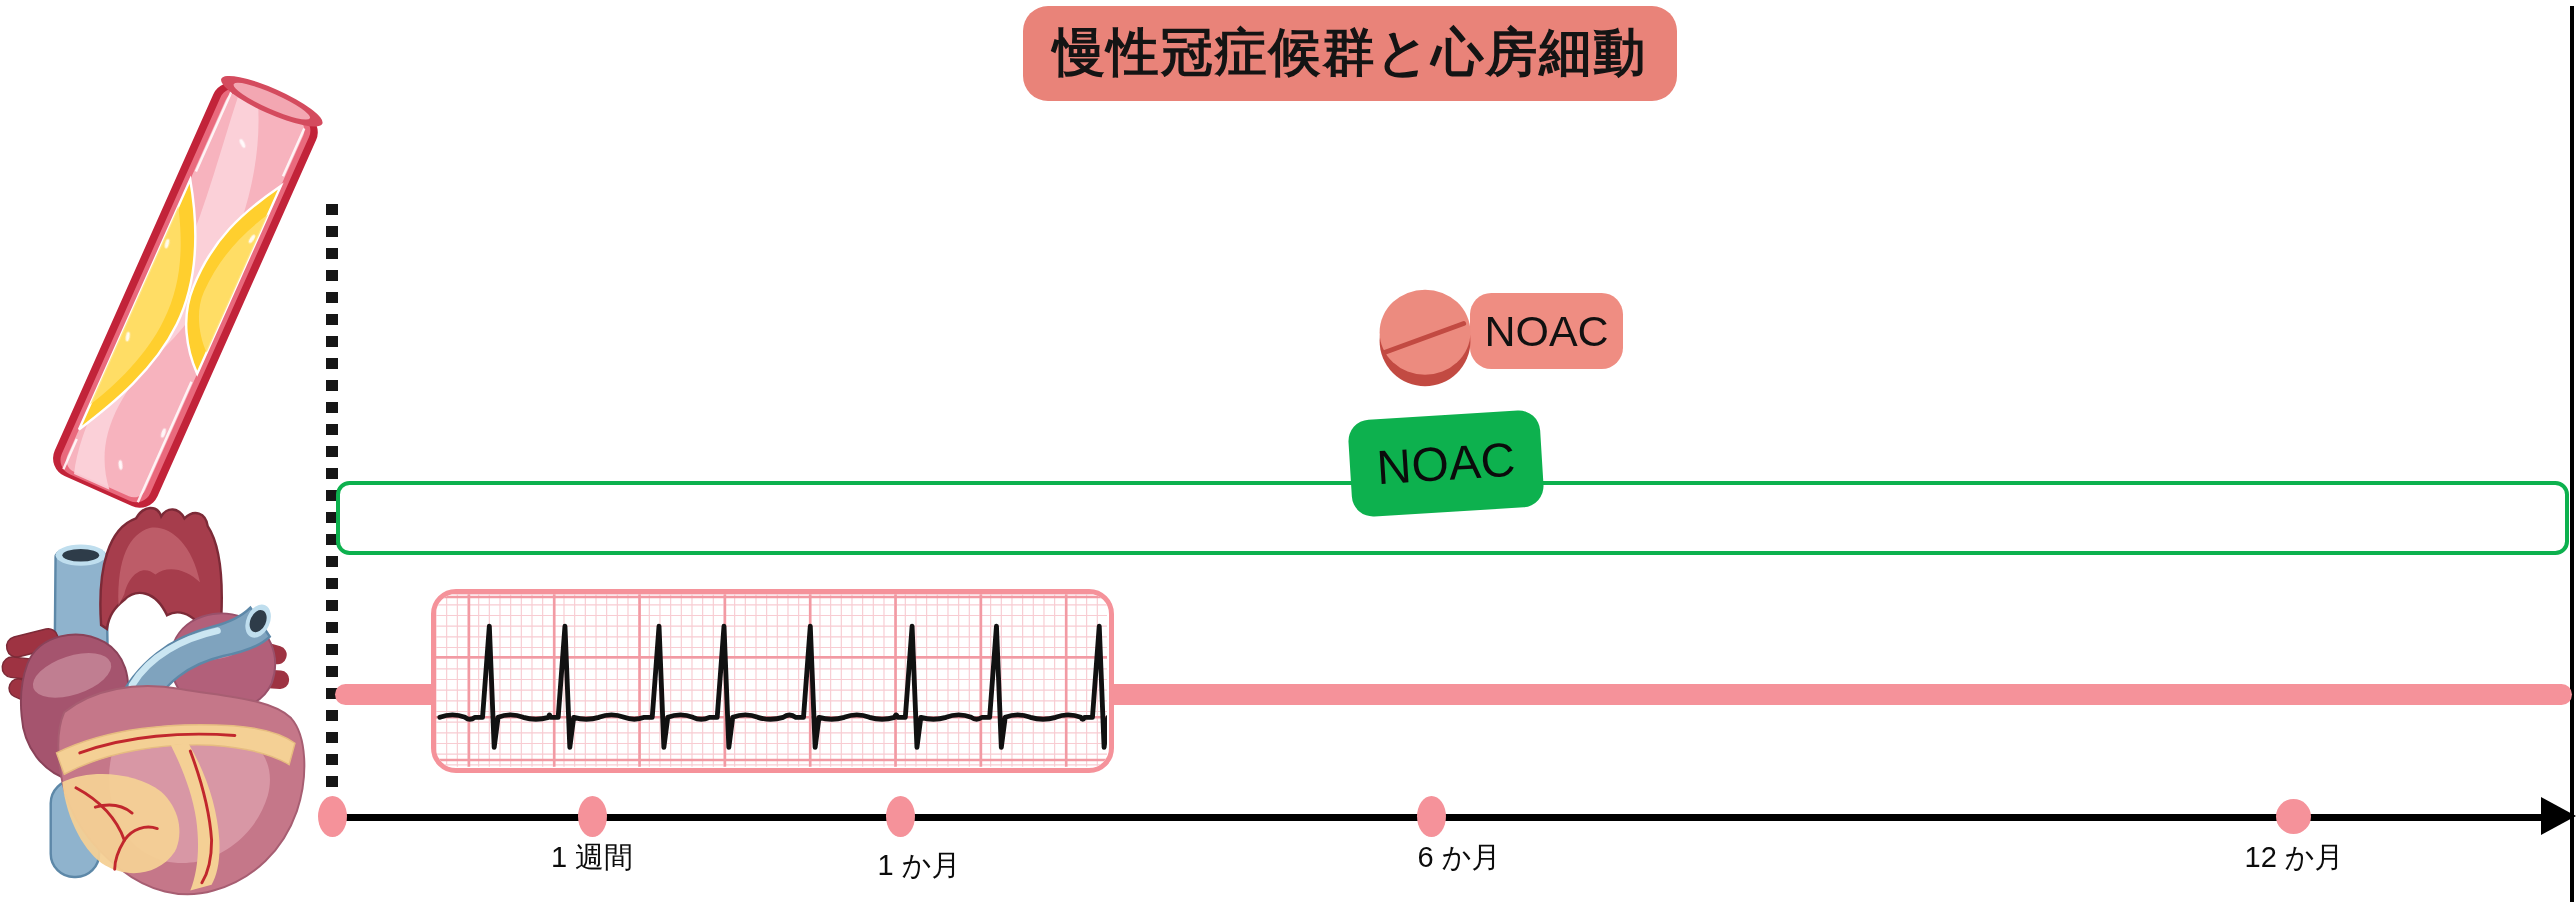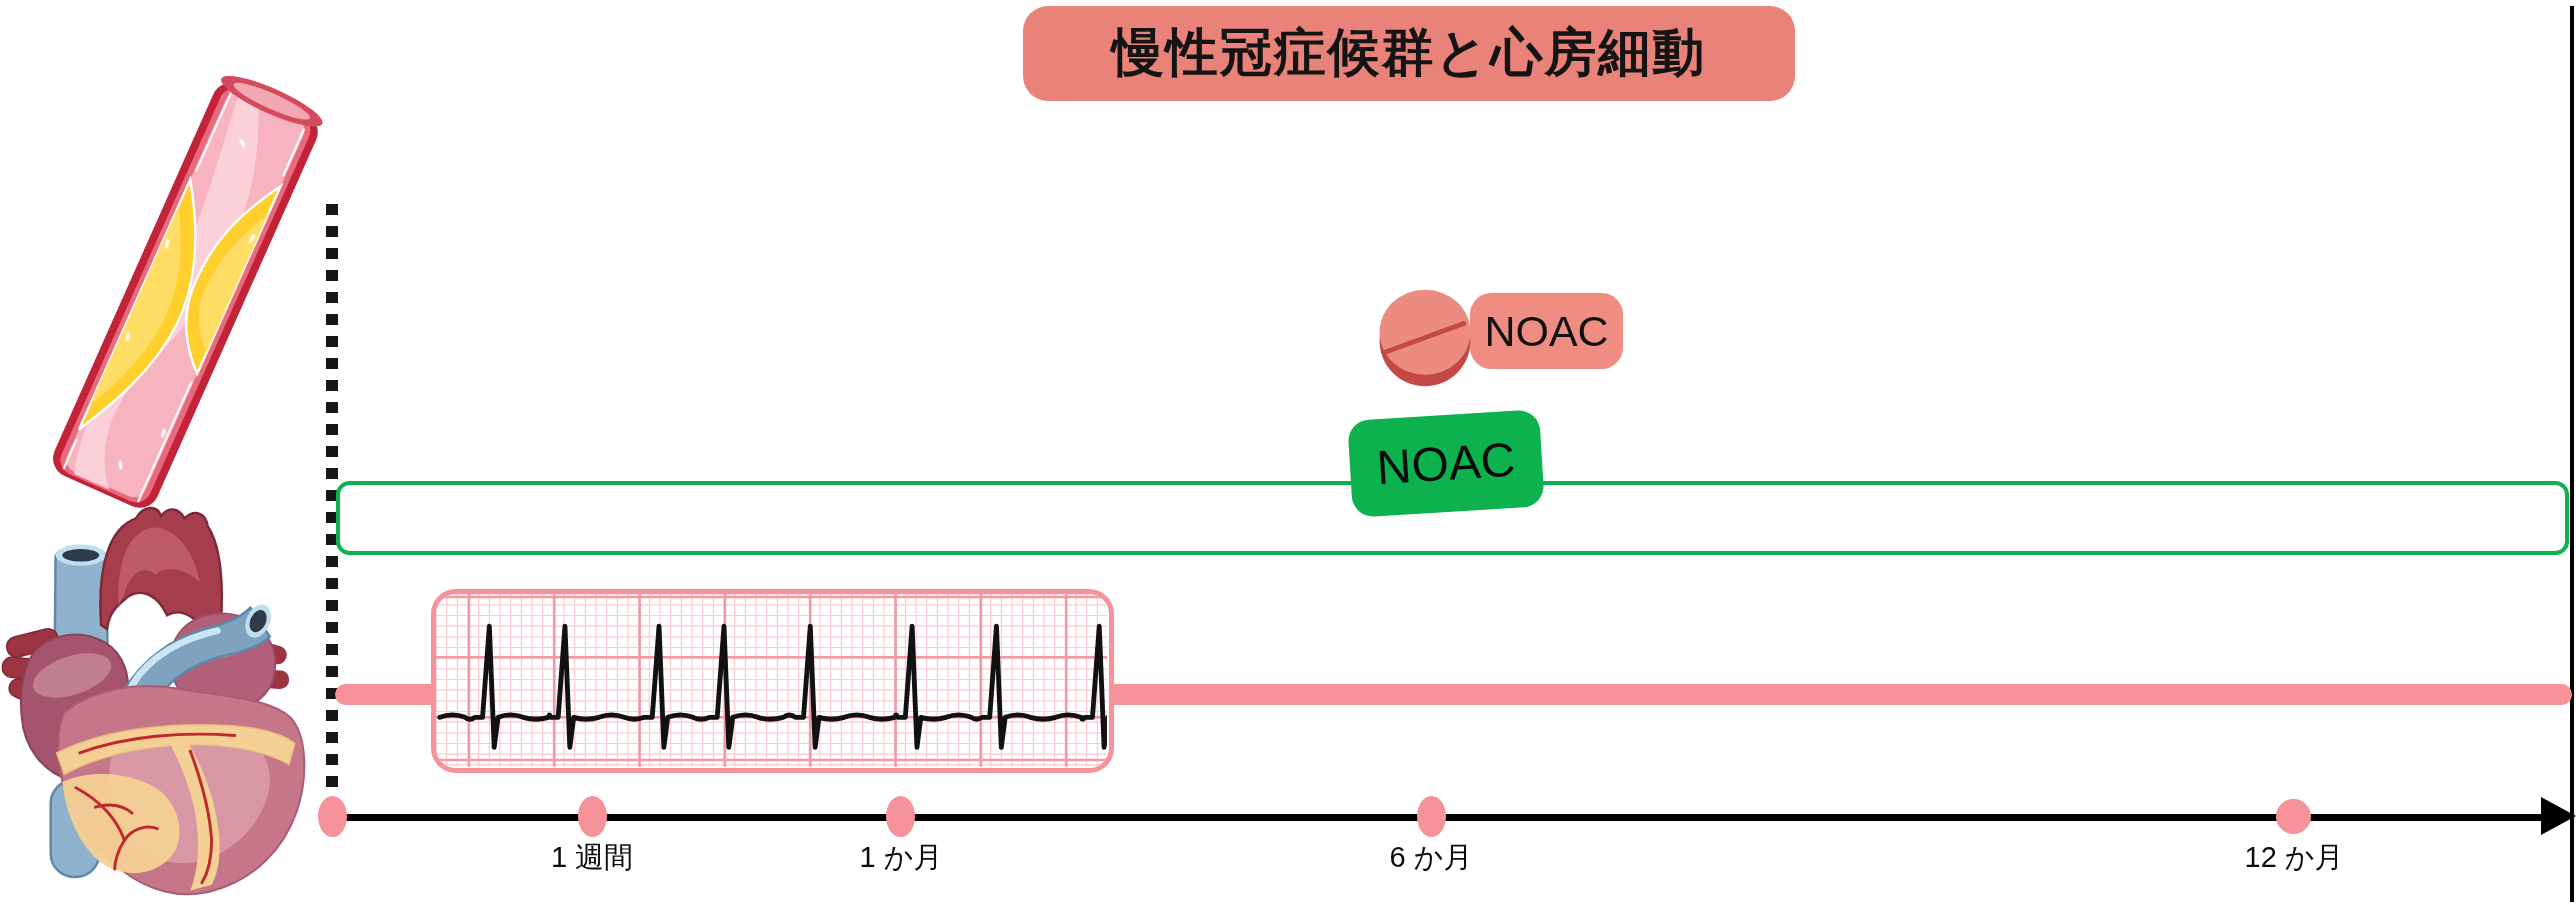--- a/index.html
+++ b/index.html
@@ -4,21 +4,21 @@
 <style>
   html,body{margin:0;padding:0;background:#ffffff;}
   body{
     width:2576px;height:909px;position:relative;overflow:hidden;
     font-family:"Liberation Sans","DejaVu Sans",sans-serif;
   }
   .abs{position:absolute;}
 
   
   .title-box{
-    left:1023px;top:5.8px;width:772px;height:95px;
+    left:1023px;top:5.8px;width:654px;height:95px;
     background:var(--salmon,#e98379);border-radius:25px;
     display:flex;align-items:center;justify-content:center;
   }
   .title-box span{font-size:52px;font-weight:600;color:#141414;letter-spacing:1.9px;}
 
   
   .dotted-line{
     left:326px;top:204px;width:11.6px;height:605px;
     background:repeating-linear-gradient(to bottom,#161616 0 10.7px,transparent 10.7px 22px);
   }
@@ -179,19 +179,19 @@
   </svg>
 </div>
 
 <div class="abs time-axis"></div>
 <div class="abs axis-arrow"></div>
 <div id="timeline-layer">
     <div class="abs tl-dot" style="left: 318px; top: 796px; width: 29px; height: 41px;"></div>
     <div class="abs tl-dot" style="left: 578px; top: 796px; width: 29px; height: 41px;"></div>
     <div class="abs tl-label" style="left: 437px;">1 週間</div>
     <div class="abs tl-dot" style="left: 886px; top: 796px; width: 29px; height: 41px;"></div>
-    <div class="abs tl-label" style="left: 746px;">1 か月</div>
+    <div class="abs tl-label" style="left: 764px; margin-top: 8px;">1 か月</div>
     <div class="abs tl-dot" style="left: 1417px; top: 796px; width: 29px; height: 41px;"></div>
-    <div class="abs tl-label" style="left: 1276px; text-align: center;">6 か月</div>
+    <div class="abs tl-label" style="left: 1304px; text-align: center;">6 か月</div>
     <div class="abs tl-dot" style="left: 2276px; top: 799px; width: 35px; height: 35px;"></div>
     <div class="abs tl-label" style="left: 2139px;">12 か月</div>
   </div>
 
 
 </body></html>

